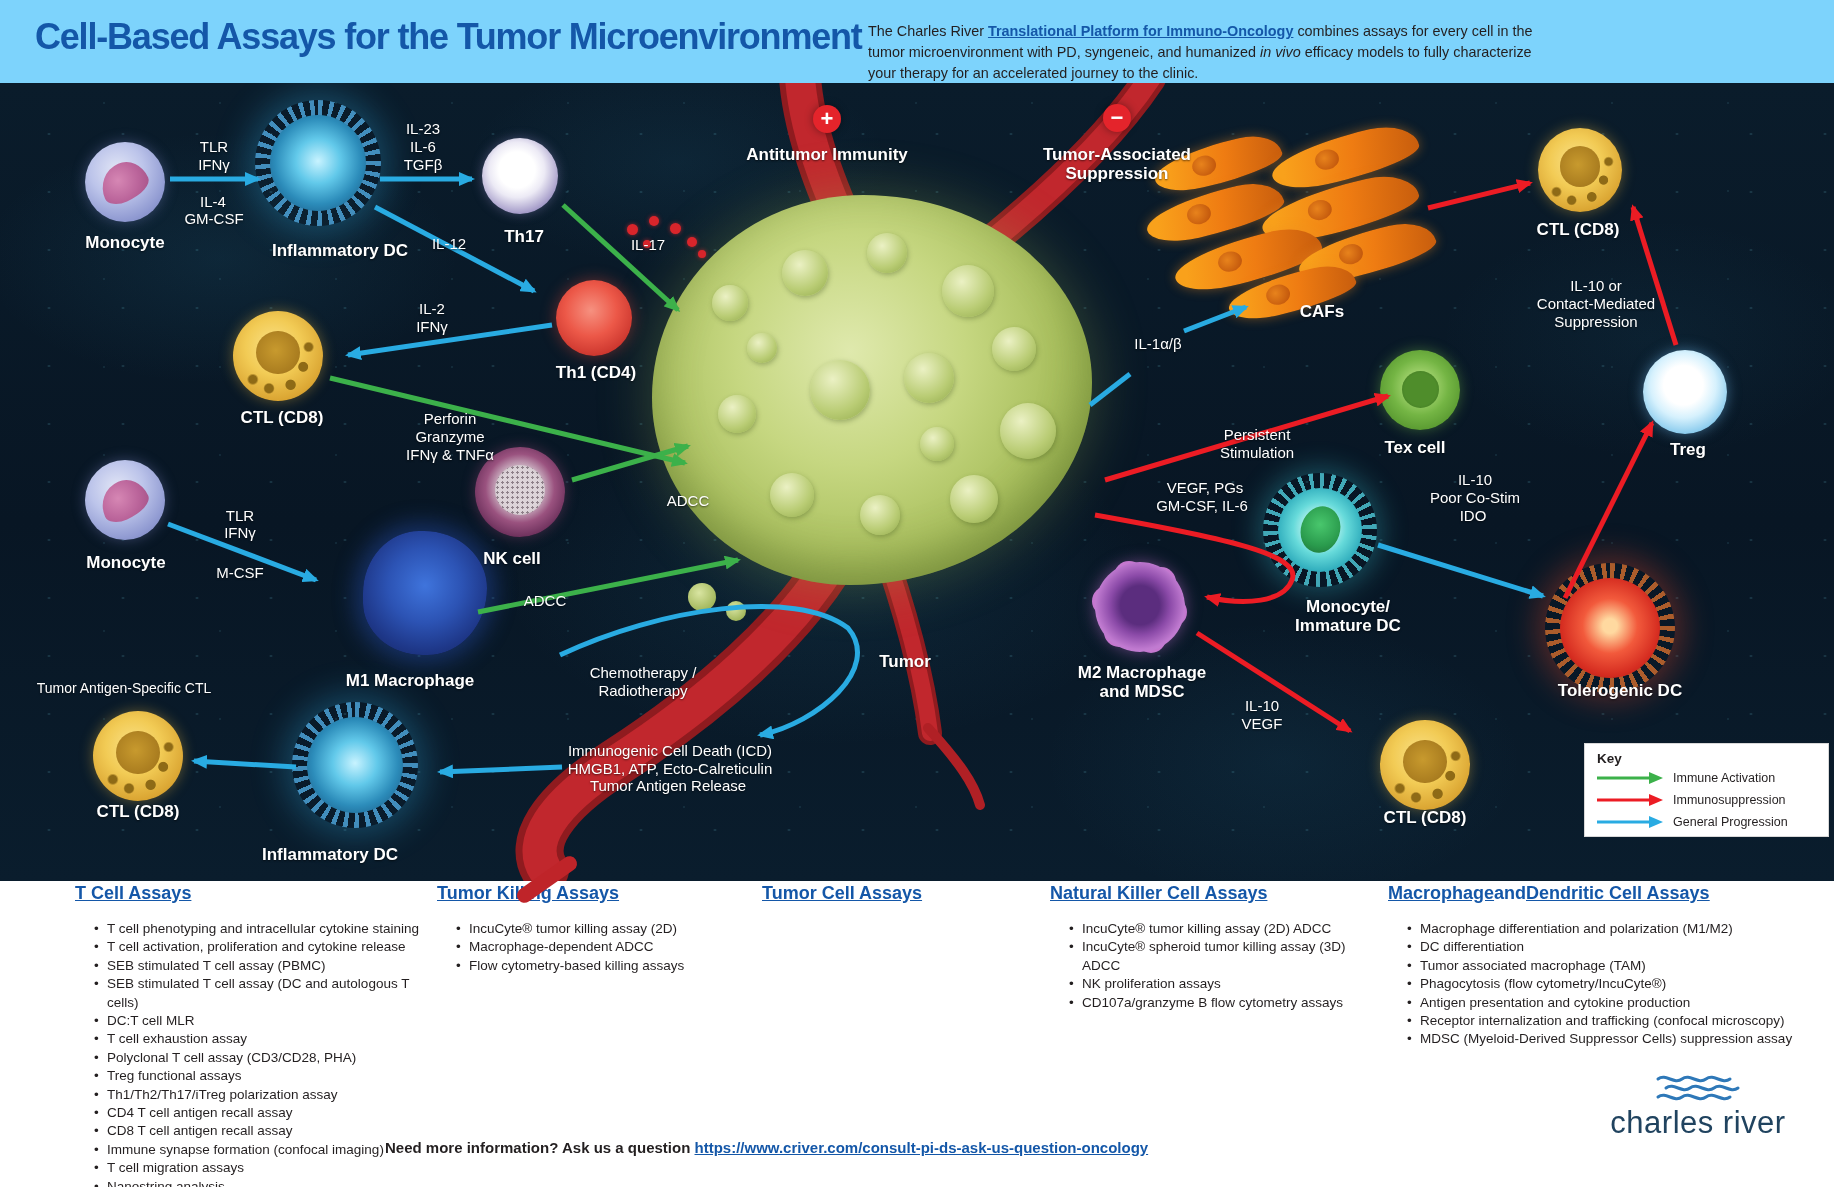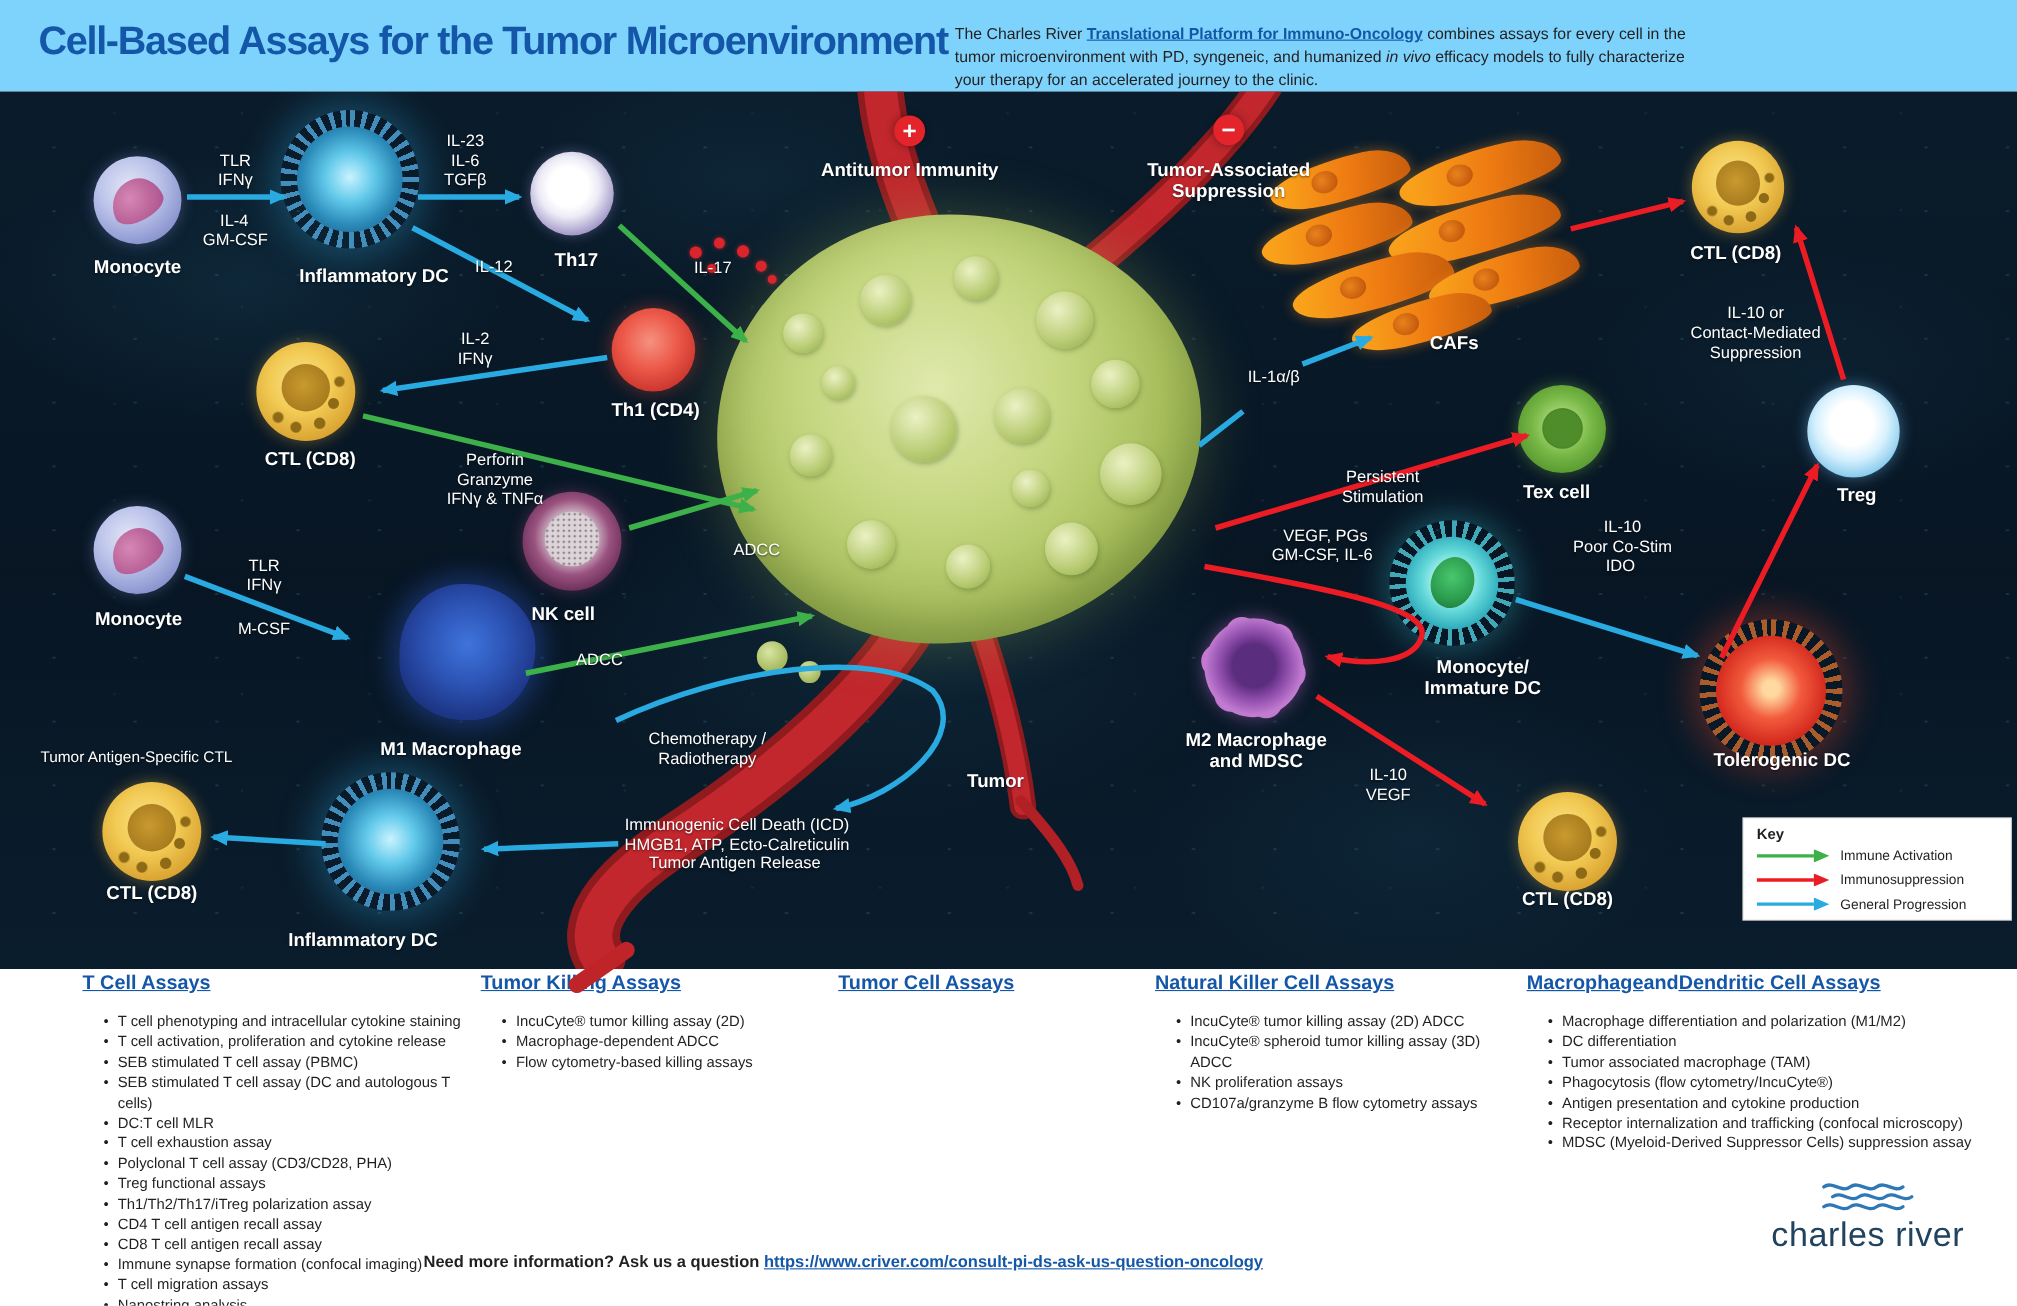--- a/index.html
+++ b/index.html
@@ -315,21 +315,21 @@
   <div class="lbl bold" style="left:340px;top:168px;">Inflammatory DC</div>
   <div class="lbl bold" style="left:524px;top:154px;">Th17</div>
   <div class="lbl bold" style="left:596px;top:290px;">Th1 (CD4)</div>
   <div class="lbl bold" style="left:282px;top:335px;">CTL (CD8)</div>
   <div class="lbl bold" style="left:512px;top:476px;">NK cell</div>
   <div class="lbl bold" style="left:126px;top:480px;">Monocyte</div>
   <div class="lbl bold" style="left:410px;top:598px;">M1 Macrophage</div>
   <div class="lbl med" style="left:124px;top:605px;">Tumor Antigen-Specific CTL</div>
   <div class="lbl bold" style="left:138px;top:729px;">CTL (CD8)</div>
   <div class="lbl bold" style="left:330px;top:772px;">Inflammatory DC</div>
-  <div class="lbl bold" style="left:905px;top:579px;margin-top:48px;">Tumor</div>
+  <div class="lbl bold" style="left:905px;top:579px;">Tumor</div>
   <div class="lbl bold" style="left:1322px;top:229px;">CAFs</div>
   <div class="lbl bold" style="left:1578px;top:147px;">CTL (CD8)</div>
   <div class="lbl bold" style="left:1415px;top:365px;">Tex cell</div>
   <div class="lbl bold" style="left:1688px;top:367px;">Treg</div>
   <div class="lbl bold" style="left:1348px;top:524px;">Monocyte/</div>
   <div class="lbl bold" style="left:1348px;top:543px;">Immature DC</div>
   <div class="lbl bold" style="left:1620px;top:608px;">Tolerogenic DC</div>
   <div class="lbl bold" style="left:1142px;top:590px;">M2 Macrophage</div>
   <div class="lbl bold" style="left:1142px;top:609px;">and MDSC</div>
   <div class="lbl bold" style="left:1425px;top:735px;">CTL (CD8)</div>

